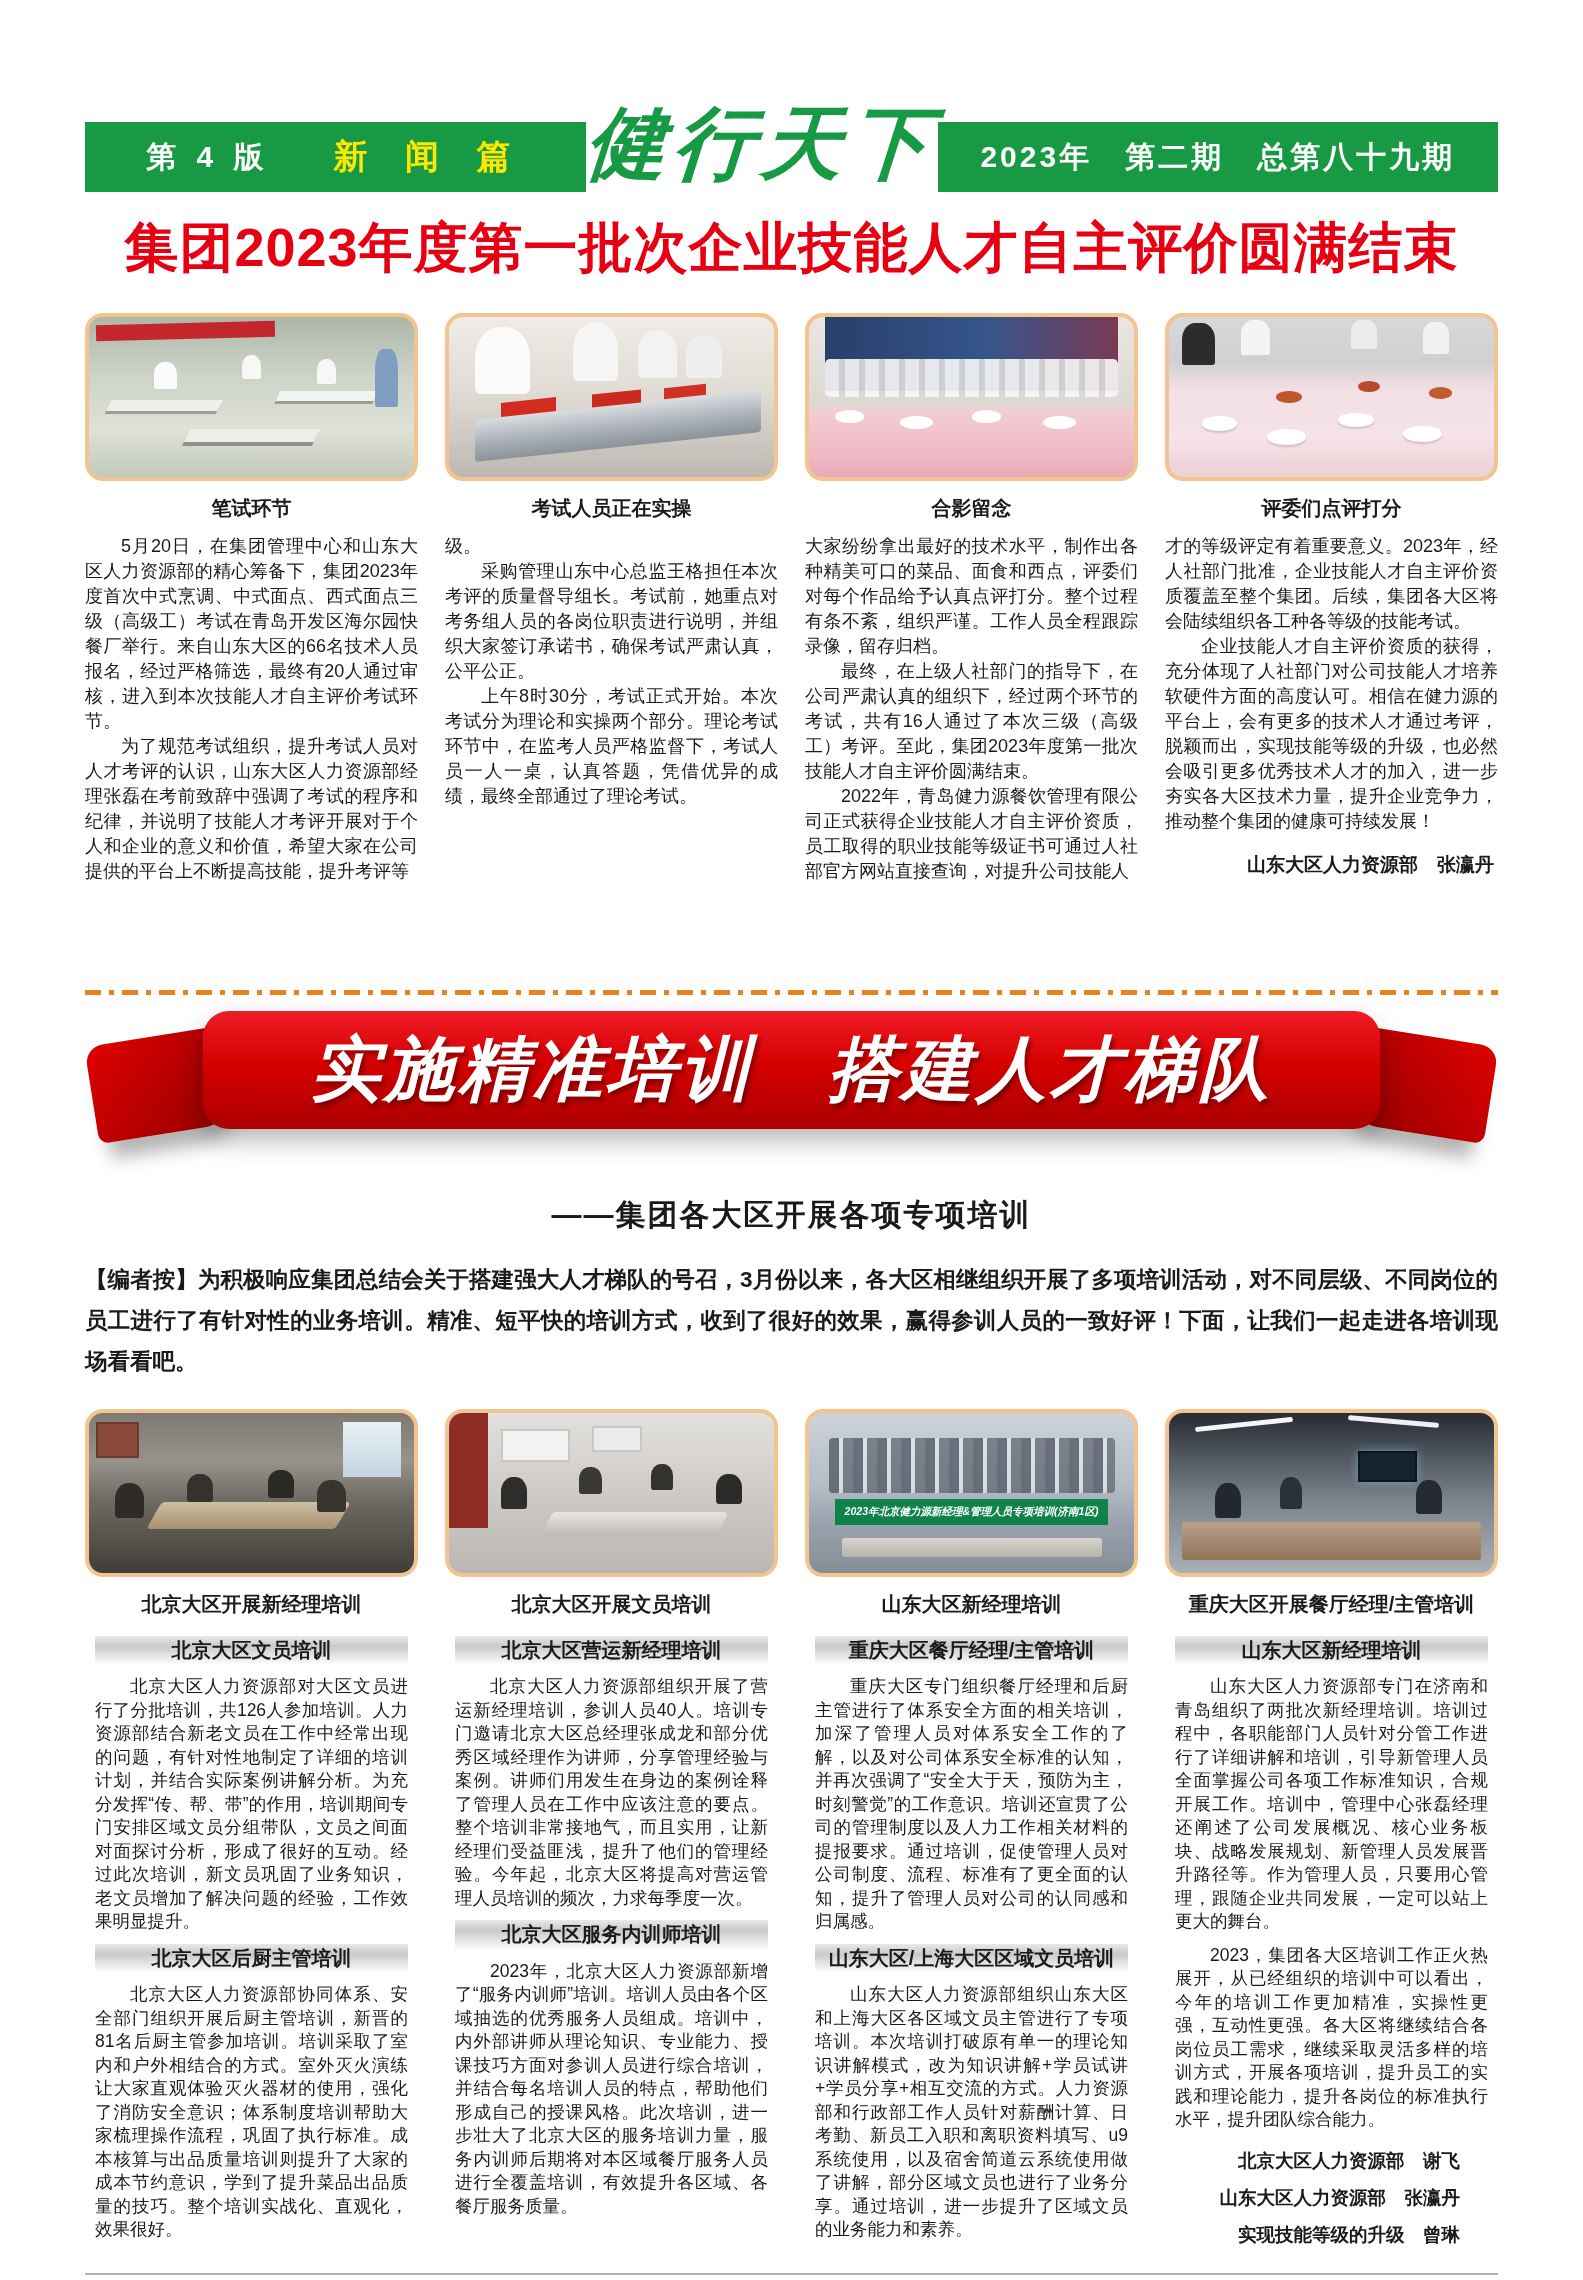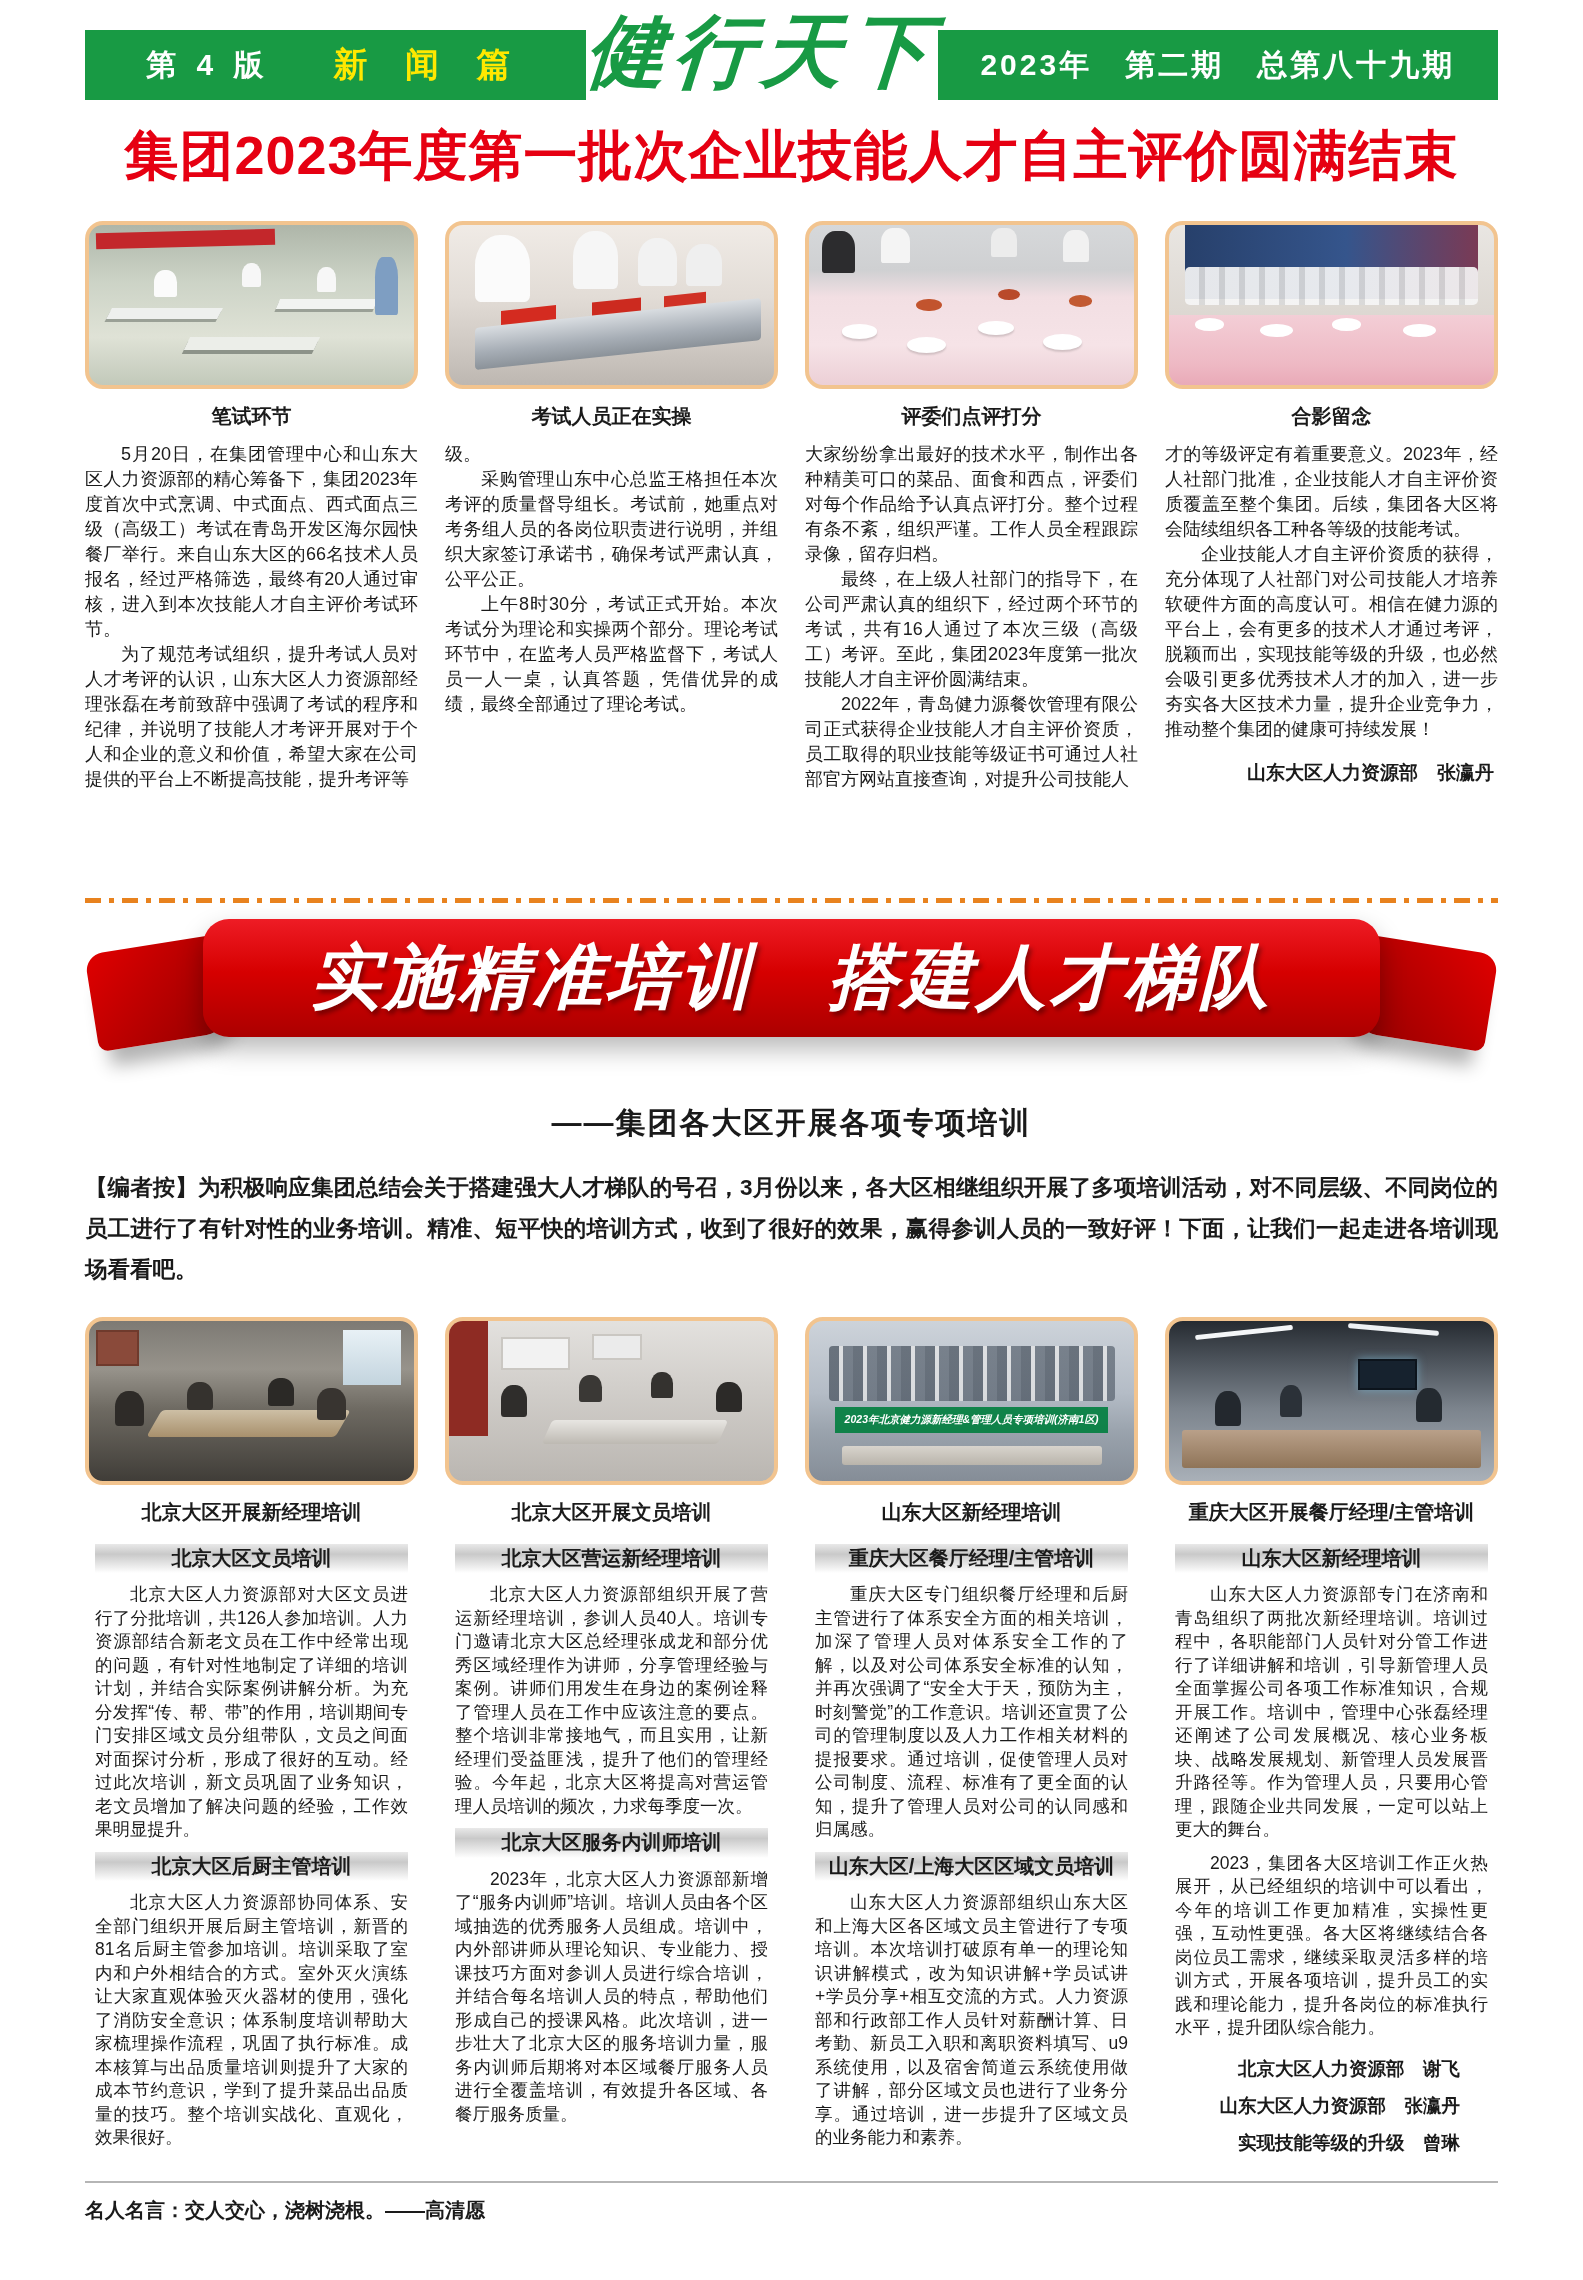--- a/index.html
+++ b/index.html
@@ -1,20 +1,20 @@
 <!DOCTYPE html>
 <html><head>
 <meta charset="utf-8">
 <style>
   html,body{margin:0;padding:0;background:#ffffff;}
   .page{position:relative;width:1583px;height:2280px;margin:0 auto;background:#fff;
         box-sizing:border-box;padding:0 85px;font-family:"Liberation Sans",sans-serif;color:#1a1a1a;overflow:hidden;}
 
   
-  .masthead{display:flex;height:106px;}
+  .masthead{display:flex;margin-top:92px;height:106px;}
   .mbox{background:#189a44;height:70px;margin-top:30px;display:flex;align-items:center;box-sizing:border-box;}
   .mleft{width:502px;justify-content:center;gap:64px;}
   .mleft .pageno{color:#ffffff;font-weight:800;font-size:30px;letter-spacing:6px;}
   .mleft .section{color:#ffe800;font-weight:800;font-size:34px;letter-spacing:14px;}
   .mtitle{flex:1;text-align:center;color:#189a44;font-family:"DejaVu Serif",serif;
           font-style:italic;font-weight:900;font-size:80px;line-height:102px;letter-spacing:8px;
           transform:skewX(-4deg);white-space:nowrap;}
   .mright{width:562px;justify-content:center;}
   .mright span{color:#fff;font-weight:800;font-size:30px;letter-spacing:3px;}
 
@@ -117,49 +117,49 @@
         <i class="s" style="left:8%;top:55%;width:88%;height:26%;background:linear-gradient(180deg,#d9dde1,#a6adb5 60%,#8b9299);transform:skewY(-6deg);border-radius:4px;"></i>
         <i class="s" style="left:16%;top:52%;width:17%;height:9%;background:#d42b20;transform:skewY(-6deg);"></i>
         <i class="s" style="left:44%;top:47%;width:15%;height:8%;background:#cc2a1f;transform:skewY(-6deg);"></i>
         <i class="s" style="left:66%;top:43%;width:13%;height:7%;background:#d03125;transform:skewY(-6deg);"></i>
         <i class="s" style="left:8%;top:6%;width:17%;height:42%;background:#fbfbfb;border-radius:45% 45% 10% 10%;"></i>
         <i class="s" style="left:38%;top:4%;width:14%;height:36%;background:#f6f6f6;border-radius:45% 45% 10% 10%;"></i>
         <i class="s" style="left:58%;top:8%;width:12%;height:30%;background:#f2f2f2;border-radius:45% 45% 10% 10%;"></i>
         <i class="s" style="left:73%;top:12%;width:11%;height:26%;background:#efefef;border-radius:45% 45% 10% 10%;"></i>
       </div>
       <div class="cap">考试人员正在实操</div>
+    </div>
+    <div class="fig">
+      <div class="ph p4">
+        <i class="s" style="left:5%;top:0;width:90%;height:46%;background:linear-gradient(90deg,#27406b,#35558c 55%,#7a3a55);"></i>
+        <i class="s" style="left:5%;top:26%;width:90%;height:24%;background:repeating-linear-gradient(90deg,#f6f6f6 0 14px,#d9d9d9 14px 20px);opacity:.92;border-radius:5px;"></i>
+        <i class="s" style="left:0;top:56%;width:100%;height:44%;background:linear-gradient(180deg,#f3ced6,#eeb9c4 70%,#e9aab8);"></i>
+        <i class="s" style="left:8%;top:58%;width:9%;height:8%;background:#fff;border-radius:50%;"></i>
+        <i class="s" style="left:28%;top:62%;width:10%;height:8%;background:#fff;border-radius:50%;"></i>
+        <i class="s" style="left:50%;top:58%;width:9%;height:8%;background:#fff;border-radius:50%;"></i>
+        <i class="s" style="left:72%;top:62%;width:10%;height:8%;background:#fff;border-radius:50%;"></i>
+      </div>
+      <div class="cap">合影留念</div>
     </div>
     <div class="fig">
       <div class="ph p3">
         <i class="s" style="left:4%;top:4%;width:10%;height:26%;background:#2c2c2e;border-radius:40% 40% 8% 8%;"></i>
         <i class="s" style="left:22%;top:2%;width:9%;height:22%;background:#f4f4f4;border-radius:40% 40% 8% 8%;"></i>
         <i class="s" style="left:56%;top:2%;width:8%;height:18%;background:#ececec;border-radius:40% 40% 8% 8%;"></i>
         <i class="s" style="left:78%;top:3%;width:8%;height:20%;background:#f1f1f1;border-radius:40% 40% 8% 8%;"></i>
         <i class="s" style="left:10%;top:62%;width:11%;height:9%;background:#ffffff;border-radius:50%;box-shadow:0 2px 2px rgba(0,0,0,.15);"></i>
         <i class="s" style="left:30%;top:70%;width:12%;height:10%;background:#ffffff;border-radius:50%;box-shadow:0 2px 2px rgba(0,0,0,.15);"></i>
         <i class="s" style="left:52%;top:60%;width:11%;height:9%;background:#ffffff;border-radius:50%;box-shadow:0 2px 2px rgba(0,0,0,.15);"></i>
         <i class="s" style="left:72%;top:68%;width:12%;height:10%;background:#ffffff;border-radius:50%;box-shadow:0 2px 2px rgba(0,0,0,.15);"></i>
         <i class="s" style="left:33%;top:46%;width:8%;height:8%;background:#c2542e;border-radius:50%;"></i>
         <i class="s" style="left:58%;top:40%;width:7%;height:7%;background:#b94a2a;border-radius:50%;"></i>
         <i class="s" style="left:80%;top:44%;width:7%;height:7%;background:#c25a32;border-radius:50%;"></i>
       </div>
       <div class="cap">评委们点评打分</div>
     </div>
-    <div class="fig">
-      <div class="ph p4">
-        <i class="s" style="left:5%;top:0;width:90%;height:46%;background:linear-gradient(90deg,#27406b,#35558c 55%,#7a3a55);"></i>
-        <i class="s" style="left:5%;top:26%;width:90%;height:24%;background:repeating-linear-gradient(90deg,#f6f6f6 0 14px,#d9d9d9 14px 20px);opacity:.92;border-radius:5px;"></i>
-        <i class="s" style="left:0;top:56%;width:100%;height:44%;background:linear-gradient(180deg,#f3ced6,#eeb9c4 70%,#e9aab8);"></i>
-        <i class="s" style="left:8%;top:58%;width:9%;height:8%;background:#fff;border-radius:50%;"></i>
-        <i class="s" style="left:28%;top:62%;width:10%;height:8%;background:#fff;border-radius:50%;"></i>
-        <i class="s" style="left:50%;top:58%;width:9%;height:8%;background:#fff;border-radius:50%;"></i>
-        <i class="s" style="left:72%;top:62%;width:10%;height:8%;background:#fff;border-radius:50%;"></i>
-      </div>
-      <div class="cap">合影留念</div>
-    </div>
   </div>
 
   <div class="cols">
     <div class="col">
       <p>5月20日，在集团管理中心和山东大区人力资源部的精心筹备下，集团2023年度首次中式烹调、中式面点、西式面点三级（高级工）考试在青岛开发区海尔园快餐厂举行。来自山东大区的66名技术人员报名，经过严格筛选，最终有20人通过审核，进入到本次技能人才自主评价考试环节。</p>
       <p>为了规范考试组织，提升考试人员对人才考评的认识，山东大区人力资源部经理张磊在考前致辞中强调了考试的程序和纪律，并说明了技能人才考评开展对于个人和企业的意义和价值，希望大家在公司提供的平台上不断提高技能，提升考评等</p>
     </div>
     <div class="col">
       <p class="cont">级。</p>
       <p>采购管理山东中心总监王格担任本次考评的质量督导组长。考试前，她重点对考务组人员的各岗位职责进行说明，并组织大家签订承诺书，确保考试严肃认真，公平公正。</p>

